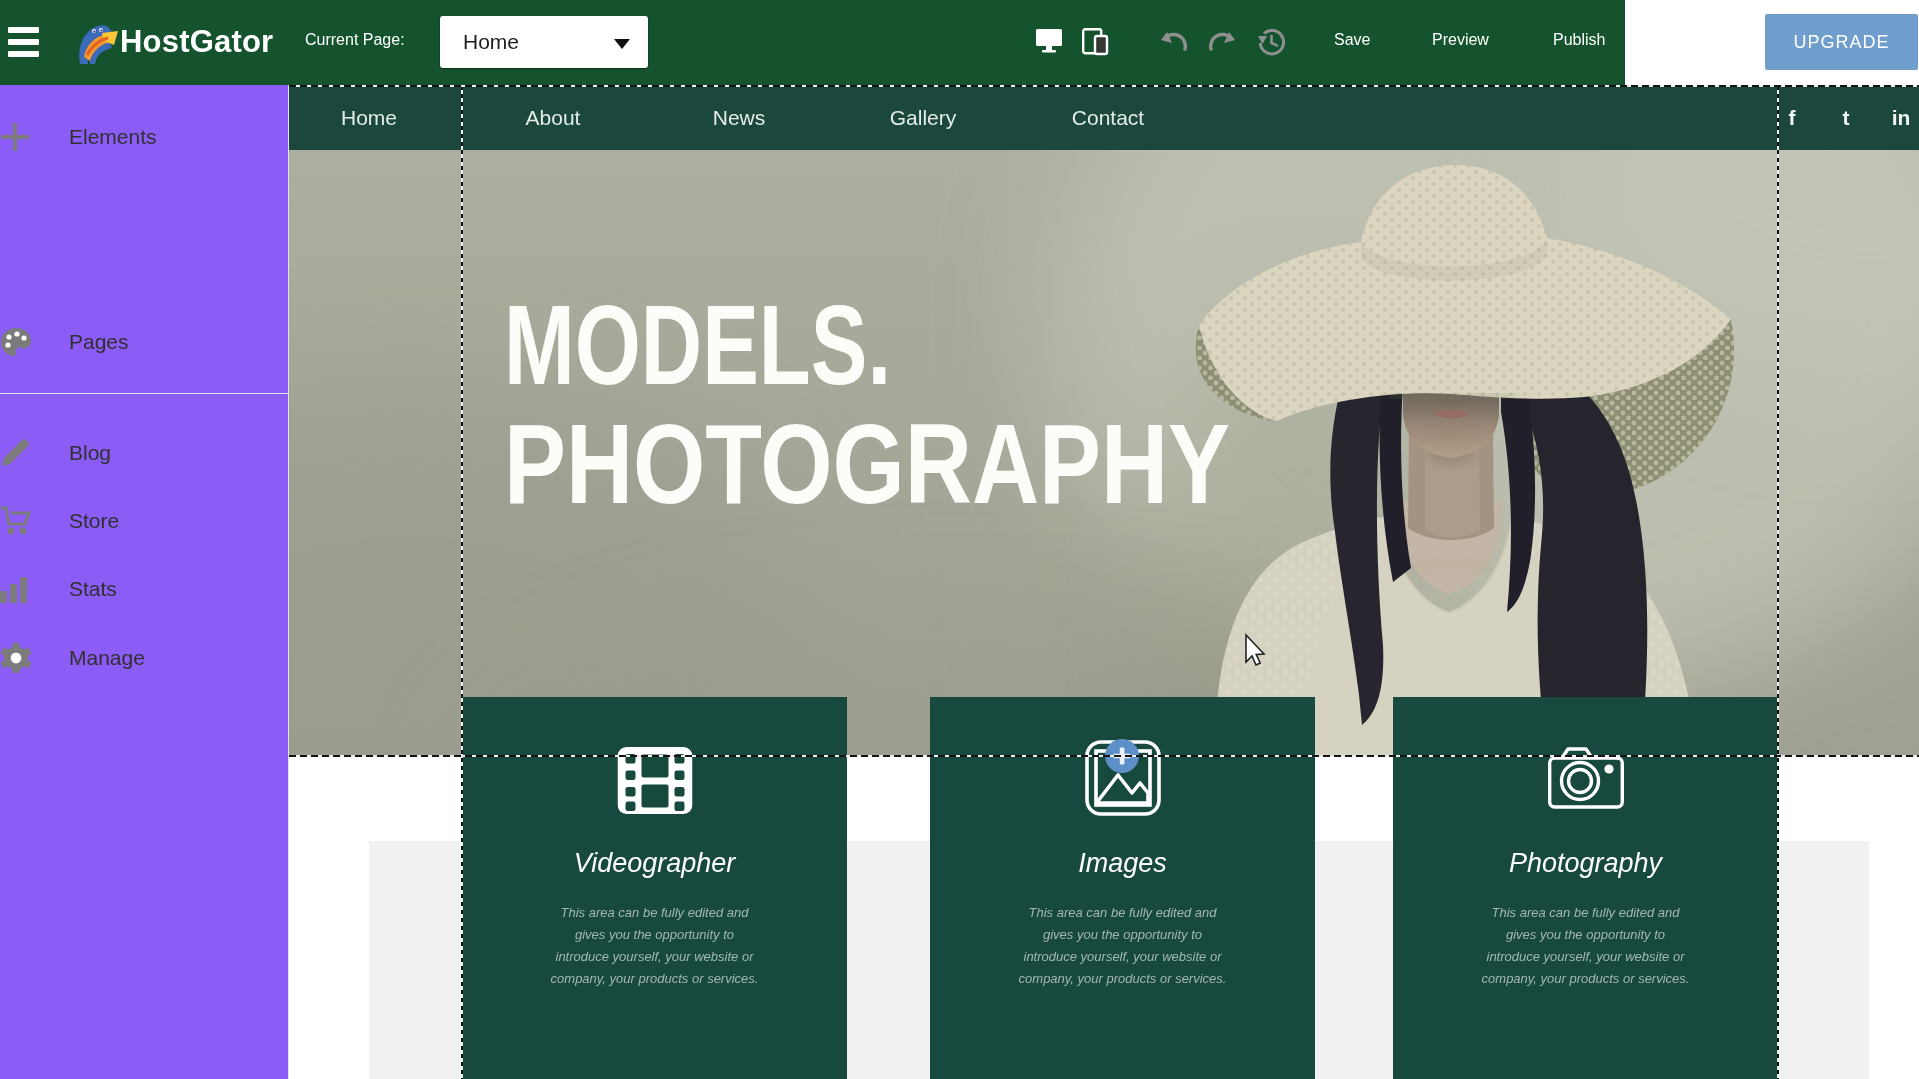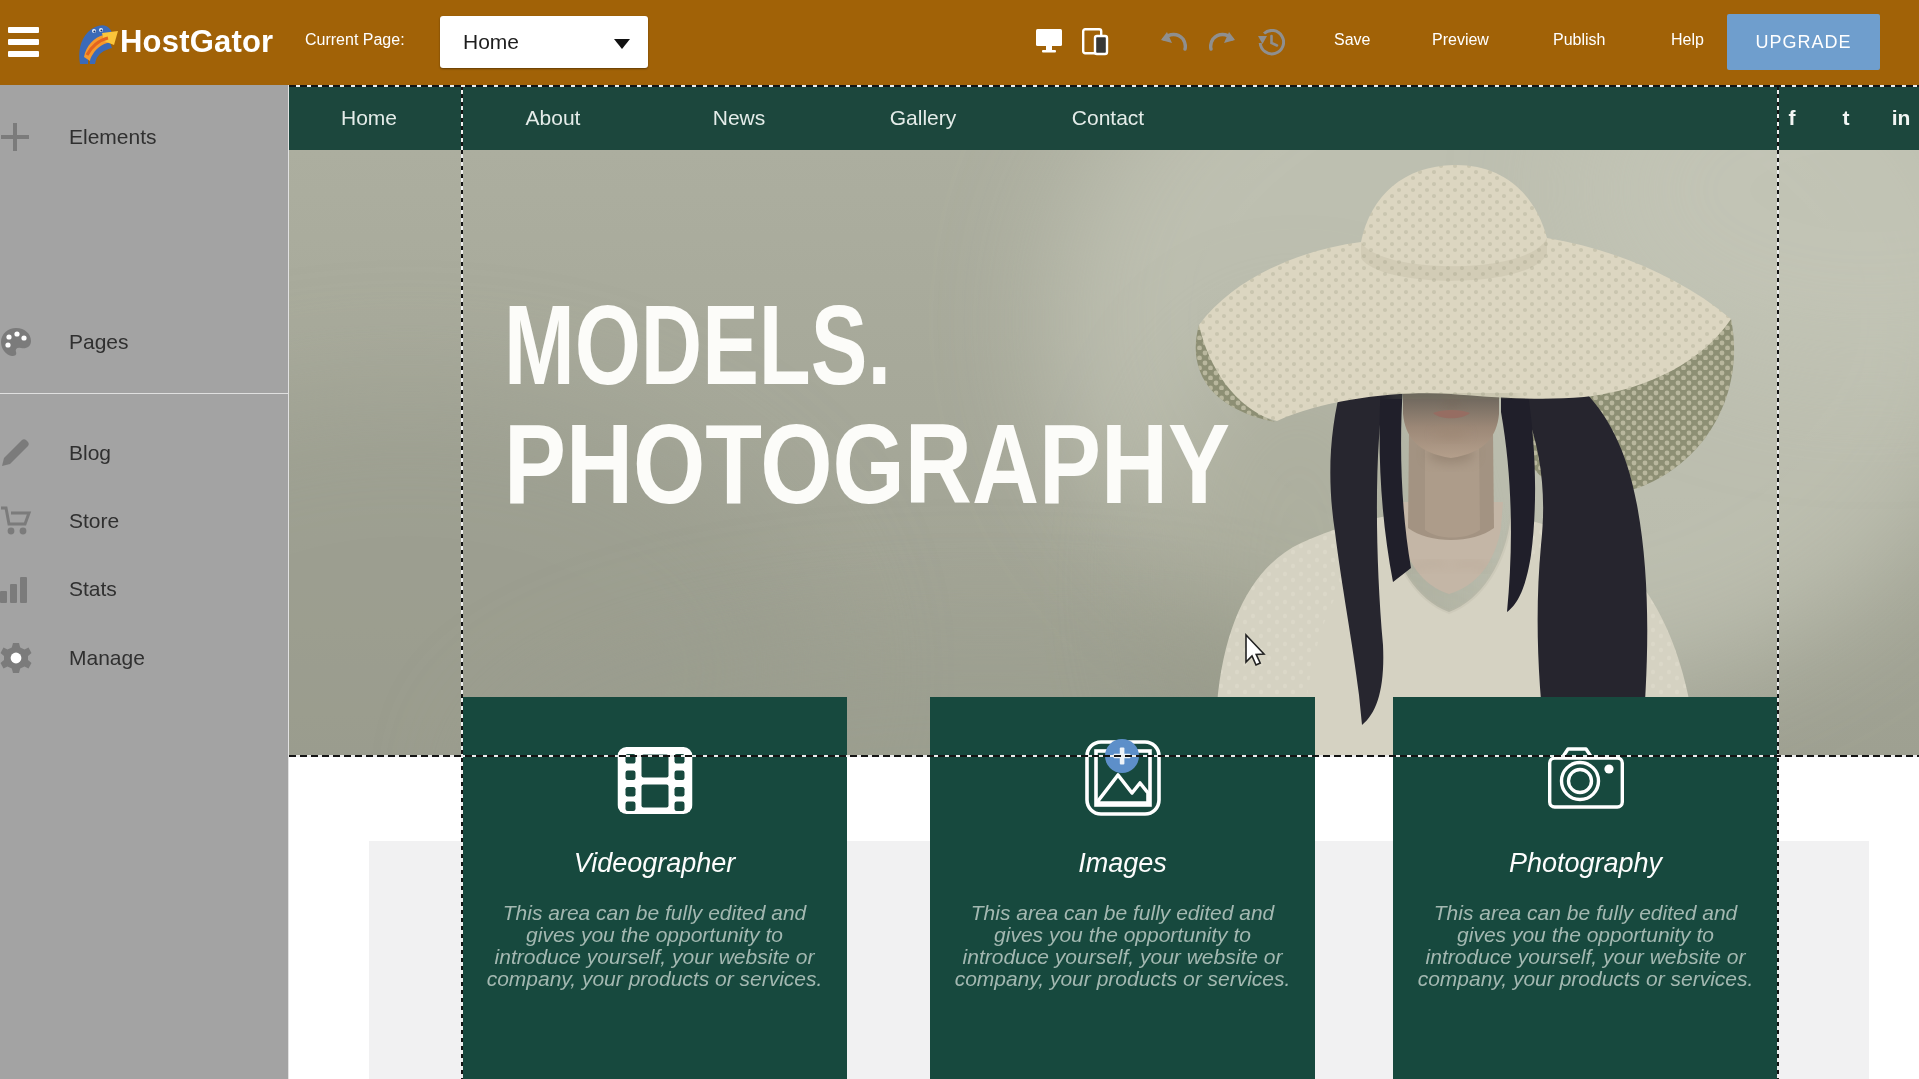--- a/index.html
+++ b/index.html
@@ -1,44 +1,44 @@
 <!DOCTYPE html>
 <html><head>
 <meta charset="utf-8">
 <style>
   * { margin:0; padding:0; box-sizing:border-box; }
   html,body { width:1919px; height:1079px; overflow:hidden; background:#fff;
     font-family:"Liberation Sans", sans-serif; }
   .abs { position:absolute; }
   
-  #topbar { position:absolute; left:0; top:0; width:1919px; height:85px; background:#a16207; }
+  #topbar { position:absolute; left:0; top:0; width:1625px; height:85px; background:#14532d; }
   #topbar .txt { position:absolute; color:#fff; font-size:16px; top:31px; }
   #hamb div { position:absolute; left:8px; width:31px; height:6px; background:#fff; border-radius:1px; }
   #logotxt { position:absolute; left:120px; top:24px; color:#fff; font-size:31px; font-weight:700; letter-spacing:0.2px; }
   #dropdown { position:absolute; left:440px; top:16px; width:208px; height:52px; background:#fff; border-radius:3px; box-shadow:0 1px 2px rgba(0,0,0,.4); }
   #dropdown span { position:absolute; left:23px; top:14px; font-size:21px; color:#1d1d1d; }
   #dropdown .arr { position:absolute; right:18px; top:23px; width:0; height:0; border-left:8px solid transparent; border-right:8px solid transparent; border-top:10px solid #111; }
-  #upgrade { position:absolute; left:1727px; top:14px; width:153px; height:56px; background:#6f9ecd; color:#fff; font-size:18px; letter-spacing:1px; text-align:center; line-height:56px; border-radius:2px; }
-  
-  #sidebar { position:absolute; left:0; top:85px; width:289px; height:994px; background:#a3a3a3; border-right:1px solid #e2e2e2; }
+  #upgrade { position:absolute; left:1765px; top:14px; width:153px; height:56px; background:#6f9ecd; color:#fff; font-size:18px; letter-spacing:1px; text-align:center; line-height:56px; border-radius:2px; }
+  
+  #sidebar { position:absolute; left:0; top:85px; width:289px; height:994px; background:#8b5cf6; border-right:1px solid #e2e2e2; }
   .sbitem { position:absolute; left:0; width:289px; height:40px; }
   .sbitem .lbl { position:absolute; left:69px; top:50%; transform:translateY(-50%); font-size:21px; color:#303030; }
   .sbitem svg { position:absolute; left:0; top:50%; transform:translateY(-50%); }
   #sbdiv { position:absolute; left:0; top:308px; width:288px; height:1px; background:#e0e0e0; }
   
   #preview { position:absolute; left:289px; top:85px; width:1630px; height:994px; background:#fff; }
   #sitenav { position:absolute; left:0; top:1px; width:1630px; height:64px; background:#1c473d; }
   #sitenav .nv { position:absolute; top:50%; transform:translate(-50%,-50%); color:#e4ece9; font-size:21px; }
   #sitenav .soc { position:absolute; top:50%; transform:translate(-50%,-50%); color:#f2f6f4; font-size:21px; font-weight:700; }
   #hero { position:absolute; left:0; top:65px; width:1830px; height:606px; }
   #belowhero { position:absolute; left:0; top:671px; width:1630px; height:323px; background:#fff; }
   #graypanel { position:absolute; left:80px; top:756px; width:1500px; height:238px; background:#f1f1f2; }
   .card { position:absolute; top:612px; width:385px; height:382px; background:#17493e;font-style:italic; }
   .card .ttl { position:absolute; top:151px; width:100%; text-align:center; color:#fdfdfd; font-size:27px; }
-  .card .bdy { position:absolute; top:205px; width:100%; text-align:center; color:#a3b8b1; font-size:21px; line-height:22px; }
+  .card .bdy { position:absolute; top:205px; width:100%; text-align:center; color:#a3b8b1; font-size:13px; line-height:22px; }
   .card svg.icon { position:absolute; left:50%; transform:translateX(-50%); }
   
   .vdash { position:absolute; top:1px; width:1.5px; height:993px;
     background:repeating-linear-gradient(180deg,#141414 0 4px,#ededed 4px 8px); }
   .hdash { position:absolute; left:0; width:1630px; height:2px;
     background:repeating-linear-gradient(90deg,#141414 0 7px,#ededed 7px 11px); }
 </style>
 </head>
 <body>
 

